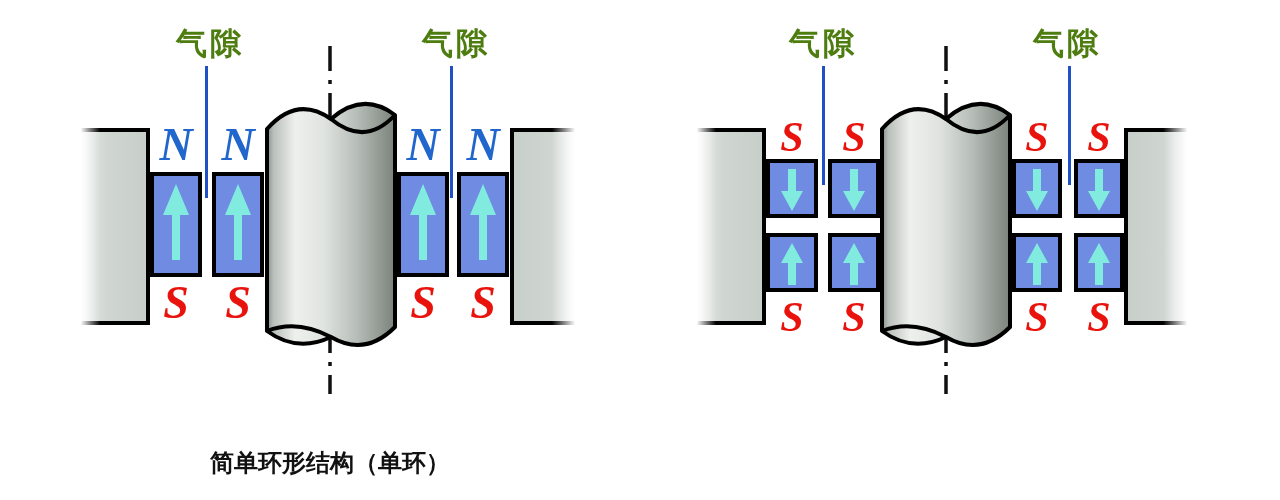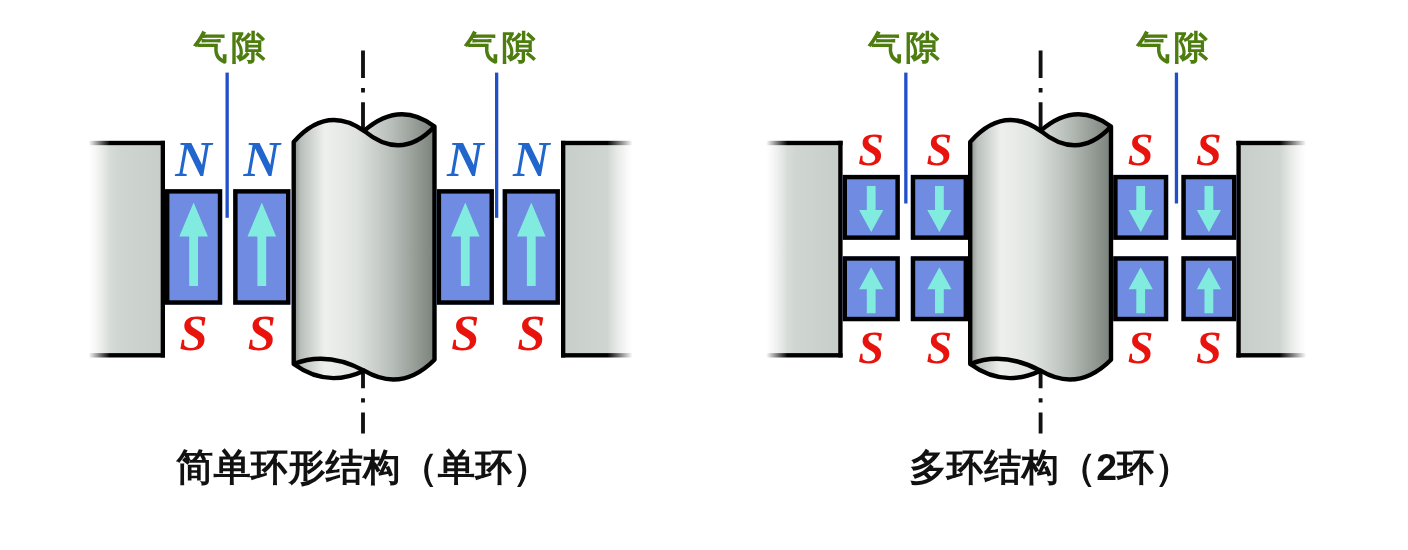--- a/index.html
+++ b/index.html
@@ -19,21 +19,21 @@
   .arrow-down{transform:rotate(180deg);}
   .pole{position:absolute;width:60px;text-align:center;font-family:"Liberation Serif",serif;
         font-weight:bold;font-style:italic;}
   .pole-n{color:#2166cc;font-size:46px;line-height:46px;}
   .pole-s{color:#e8130d;font-size:46px;line-height:46px;}
   .pole-s-sm{color:#e8130d;font-size:42px;line-height:42px;}
   .gap-label{position:absolute;width:70px;text-align:right;color:#4d7c0f;
              font-size:31px;line-height:34px;font-weight:bold;letter-spacing:3px;}
   .leader{position:absolute;width:3px;background:#2050c8;}
   .caption{position:absolute;width:400px;text-align:center;color:#111;
-           font-size:34px;line-height:40px;font-weight:bold;}
+           font-size:24px;line-height:40px;font-weight:bold;margin-top:38px;}
   .watermark{position:absolute;width:400px;text-align:right;color:#155cc2;
              font-size:31px;line-height:38px;font-weight:bold;font-style:italic;}
 </style>
 </head>
 <body>
 
 <div class="stage">
 
   <div class="layer">
 
@@ -179,17 +179,16 @@
     <div class="pole pole-s-sm" style="left:762px;top:296px;">S</div>
     <div class="pole pole-s-sm" style="left:824px;top:296px;">S</div>
     <div class="pole pole-s-sm" style="left:1007px;top:296px;">S</div>
     <div class="pole pole-s-sm" style="left:1069px;top:296px;">S</div>
 
     <div class="gap-label" style="left:787px;top:27px;">气隙</div>
     <div class="leader" style="left:822px;top:66px;height:119px;"></div>
     <div class="gap-label" style="left:1031px;top:27px;">气隙</div>
     <div class="leader" style="left:1068px;top:66px;height:119px;"></div>
 
-    <div class="caption" style="left:755px;top:405px;">多环结构（2环）</div>
   </div>
 
 
 </div>
 
 </body></html>

